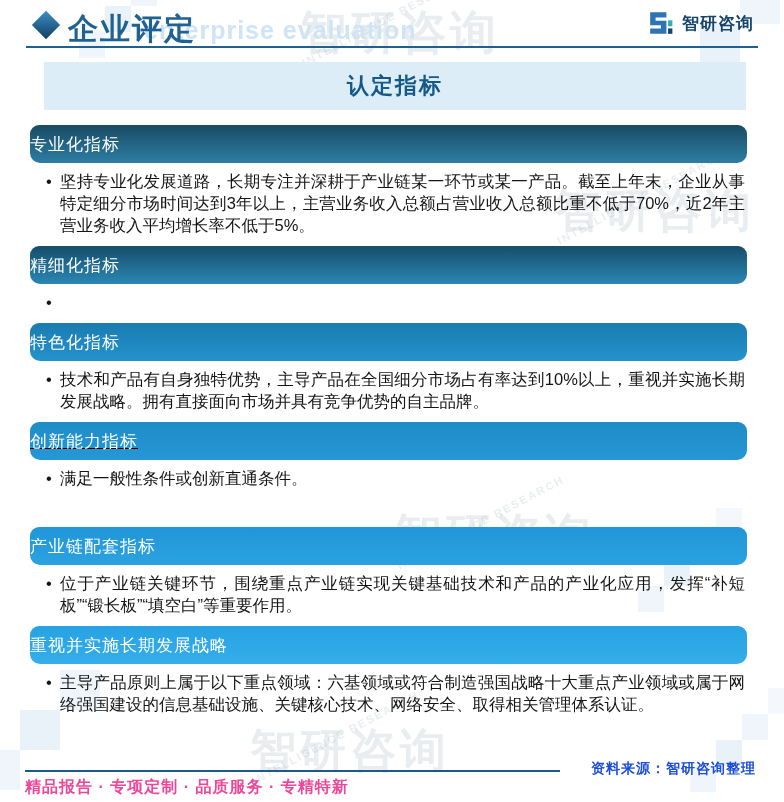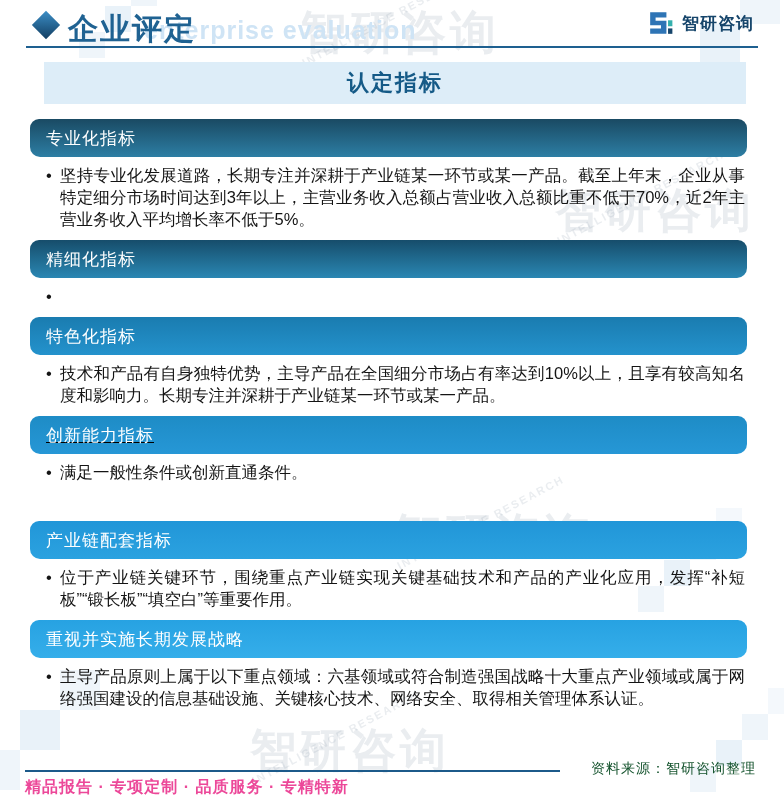--- a/index.html
+++ b/index.html
@@ -39,45 +39,45 @@
   }
   .header-ghost{
     position:absolute;z-index:1;left:118px;top:16px;font-size:25px;font-weight:bold;
     color:#cfe4f5;letter-spacing:1px;white-space:nowrap;
   }
   .header-right{display:flex;align-items:center;gap:8px;margin-right:4px;}
   .logo-icon{width:26px;height:26px;flex:0 0 auto;}
   .logo-text{font-size:17px;font-weight:bold;color:#16456b;letter-spacing:1px;}
   
   .title-band{
-    position:relative;z-index:2;margin:14px 38px 0 44px;height:42px;
+    position:relative;z-index:2;margin:14px 38px 0 44px;height:48px;
     background:#ddedf8;display:flex;align-items:center;justify-content:center;
   }
   .title-band h1{
     margin:0;font-size:22px;font-weight:bold;color:#155a87;letter-spacing:2px;
   }
   
   .sections{position:relative;z-index:2;margin:15px 37px 0 30px;}
   .section-banner{
     height:38px;border-radius:9px 9px 10px 10px;display:flex;align-items:center;
   }
   .section-banner-label{
-    color:#ffffff;font-size:17px;letter-spacing:1px;padding-left:16px;
+    color:#ffffff;font-size:17px;letter-spacing:1px;padding-left:0;
   }
   .section-body{
     display:flex;align-items:flex-start;padding:7px 2px 10px 16px;
     color:#141414;font-size:16.5px;line-height:22px;
   }
   .bullet{flex:0 0 14px;line-height:22px;}
   .section-body-text{flex:1;text-align:justify;}
   
   .footer{position:absolute;left:0;right:0;bottom:0;z-index:2;height:46px;}
   .footer-line{position:absolute;left:25px;top:14px;width:535px;height:0;border-top:2px solid #1c5a8a;}
   .footer-source{
-    position:absolute;right:28px;top:4px;font-size:14px;font-weight:normal;color:#14532d;letter-spacing:1px;
+    position:absolute;right:28px;top:4px;font-size:14px;font-weight:bold;color:#1d4ed8;letter-spacing:1px;
   }
   .footer-tagline{
     position:absolute;left:25px;bottom:4px;font-size:16px;font-weight:bold;color:#ec4899;letter-spacing:1px;
   }
 </style>
 </head>
 <body>
 
 <div class="page">
 
@@ -146,21 +146,21 @@
         <span class="bullet">•</span>
       </div>
     </div>
 
     <div class="section">
       <div class="section-banner" style="background: linear-gradient(rgb(26, 124, 176), rgb(36, 146, 204));">
         <span class="section-banner-label">特色化指标</span>
       </div>
       <div class="section-body">
         <span class="bullet">•</span>
-        <span class="section-body-text">技术和产品有自身独特优势，主导产品在全国细分市场占有率达到10%以上，且享有较高知名度和影响力。长期专注并深耕于产业链某一环节或某一产品。</span>
+        <span class="section-body-text">技术和产品有自身独特优势，主导产品在全国细分市场占有率达到10%以上，重视并实施长期发展战略。拥有直接面向市场并具有竞争优势的自主品牌。</span>
       </div>
     </div>
 
     <div class="section" style="margin-bottom: 18px;">
       <div class="section-banner" style="background: linear-gradient(rgb(30, 140, 198), rgb(38, 151, 214)); text-decoration: underline;">
         <span class="section-banner-label">创新能力指标</span>
       </div>
       <div class="section-body">
         <span class="bullet">•</span>
         <span class="section-body-text">满足一般性条件或创新直通条件。</span>

